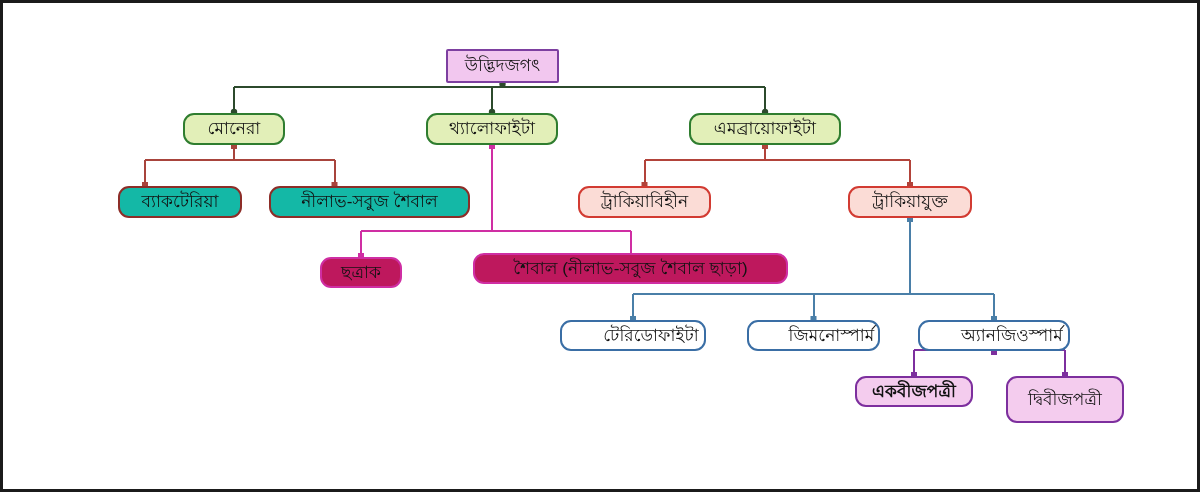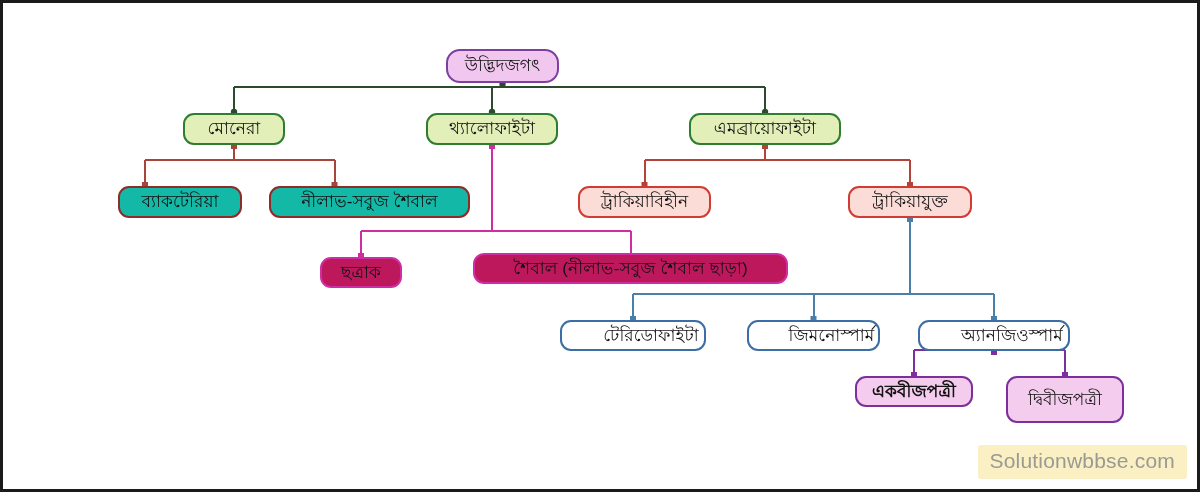--- a/index.html
+++ b/index.html
@@ -41,21 +41,21 @@
     line-height: 1.15;
     white-space: nowrap;
     letter-spacing: 0.1px;
     color: #121212;
     z-index: 3;
   }
   
   .n-root {
     background: #f2c7ef;
     border-color: #7d3fa0;
-    border-radius: 14px;
+    border-radius: 2px;
   }
   
   .n-green {
     background: #e2efb8;
     border-color: #2f7d2f;
   }
   
   .n-cream {
     background: #14b8a6;
     border-color: #8d2d28;
@@ -160,15 +160,14 @@
       <div class="node n-salmon" style="left: 845px; top: 183px; width: 124px; height: 32px;">ট্রাকিয়াযুক্ত</div>
       <div class="node n-magenta" style="left: 317px; top: 254px; width: 82px; height: 31px;">ছত্রাক</div>
       <div class="node n-magenta" style="left: 470px; top: 250px; width: 315px; height: 31px;">শৈবাল (নীলাভ-সবুজ শৈবাল ছাড়া)</div>
       <div class="node n-blue" style="left: 557px; top: 317px; width: 146px; height: 31px;">টেরিডোফাইটা</div>
       <div class="node n-blue" style="left: 744px; top: 317px; width: 133px; height: 31px;">জিমনোস্পার্ম</div>
       <div class="node n-blue" style="left: 915px; top: 317px; width: 152px; height: 31px;">অ্যানজিওস্পার্ম</div>
       <div class="node n-purple" style="left: 852px; top: 373px; width: 118px; height: 31px; font-weight: bold;">একবীজপত্রী</div>
       <div class="node n-purple" style="left: 1003px; top: 373px; width: 118px; height: 47px;">দ্বিবীজপত্রী</div>
     </div>
 
-  <div id="watermark">Solutionwbbse.com</div>
 
 </div>
 
 </body></html>

